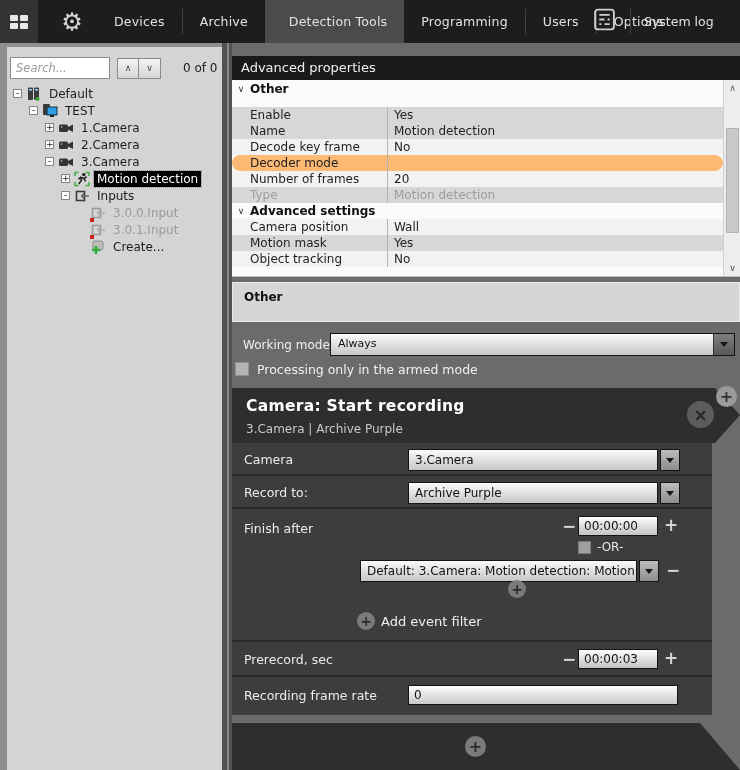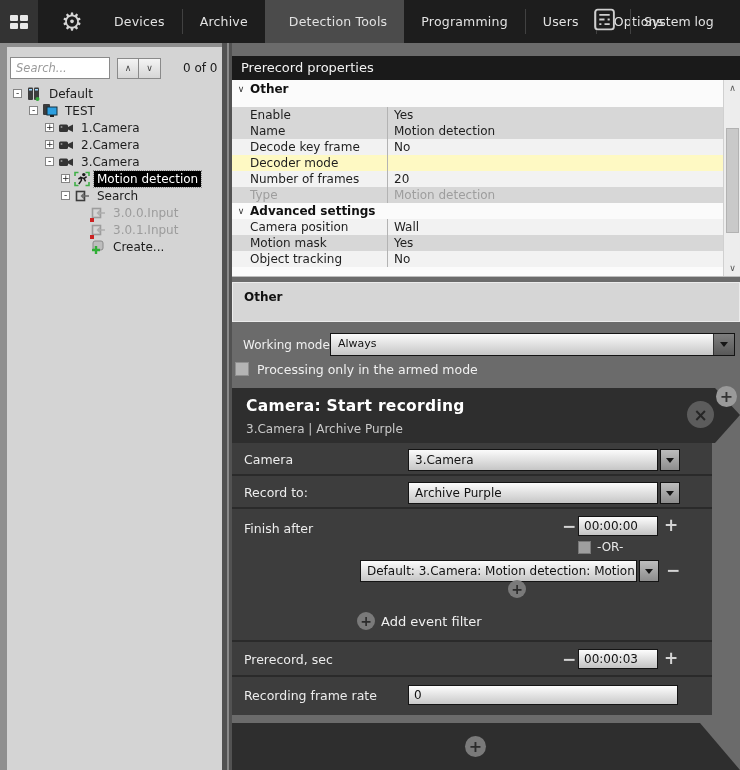--- a/index.html
+++ b/index.html
@@ -196,21 +196,21 @@
               <path d="M4.8 13 L7.4 9.4 L7 6.4 L10 7.6 L11.6 10.4 M7 6.4 L4.4 8 M10 7.6 L12.6 5.6" fill="none" stroke="#1c1c1c" stroke-width="1.5"></path>
             </svg></span>
           <span class="tree-label">Motion detection</span>
         </div>
         <div class="tree-row" style="padding-left: 52px;">
           <div class="expander">-</div>
           <span class="tree-icon"><svg width="16" height="16" viewBox="0 0 16 16">
               <rect x="2.5" y="3.5" width="8" height="9" fill="none" stroke="#3c3c3c" stroke-width="1.6"></rect>
               <path d="M15 8H7.5 M10 5.5 L7.5 8 L10 10.5" fill="none" stroke="#6a6a6a" stroke-width="1.4"></path>
             </svg></span>
-          <span class="tree-label">Search</span>
+          <span class="tree-label">Inputs</span>
         </div>
         <div class="tree-row disabled" style="padding-left: 68px;">
           <div class="expander empty"></div>
           <span class="tree-icon"><svg width="16" height="16" viewBox="0 0 16 16">
               <rect x="2.5" y="3.5" width="8" height="9" fill="none" stroke="#9c9c9c" stroke-width="1.6"></rect>
               <path d="M15 8H7.5 M10 5.5 L7.5 8 L10 10.5" fill="none" stroke="#adadad" stroke-width="1.4"></path>
             </svg><span class="dot"></span></span>
           <span class="tree-label">3.0.0.Input</span>
         </div>
         <div class="tree-row disabled" style="padding-left: 68px;">
@@ -227,40 +227,40 @@
               <rect x="3" y="2" width="10" height="9" rx="2" fill="#bdbdbd" stroke="#8a8a8a"></rect>
               <path d="M6 7v8 M2 11h8" stroke="#2fae35" stroke-width="2.4"></path>
             </svg></span>
           <span class="tree-label">Create...</span>
         </div>
       </div>
   </div>
 
   <div class="splitter"></div>
 
-  <div class="prop-header">Prerecord properties</div>
+  <div class="prop-header">Advanced properties</div>
   <div class="prop-grid">
     <div class="grid-rows" id="gridrows">
         <div class="grid-row group">
           <span class="chev">∨</span>
           <span>Other</span>
         </div>
         <div class="grid-row item" style="background: rgb(215, 215, 215); margin-top: 10px;">
           <span class="gname">Enable</span>
           <span class="gval">Yes</span>
         </div>
         <div class="grid-row item" style="background: rgb(215, 215, 215);">
           <span class="gname">Name</span>
           <span class="gval">Motion detection</span>
         </div>
         <div class="grid-row item" style="background: rgb(242, 242, 242);">
           <span class="gname">Decode key frame</span>
           <span class="gval">No</span>
         </div>
-        <div class="grid-row item" style="background: #fef9c3;">
+        <div class="grid-row item" style="background: #fdba74; border-radius: 8px;">
           <span class="gname">Decoder mode</span>
           <span class="gval"></span>
         </div>
         <div class="grid-row item" style="background: rgb(242, 242, 242);">
           <span class="gname">Number of frames</span>
           <span class="gval">20</span>
         </div>
         <div class="grid-row item disabled" style="background: rgb(215, 215, 215);">
           <span class="gname">Type</span>
           <span class="gval">Motion detection</span>

